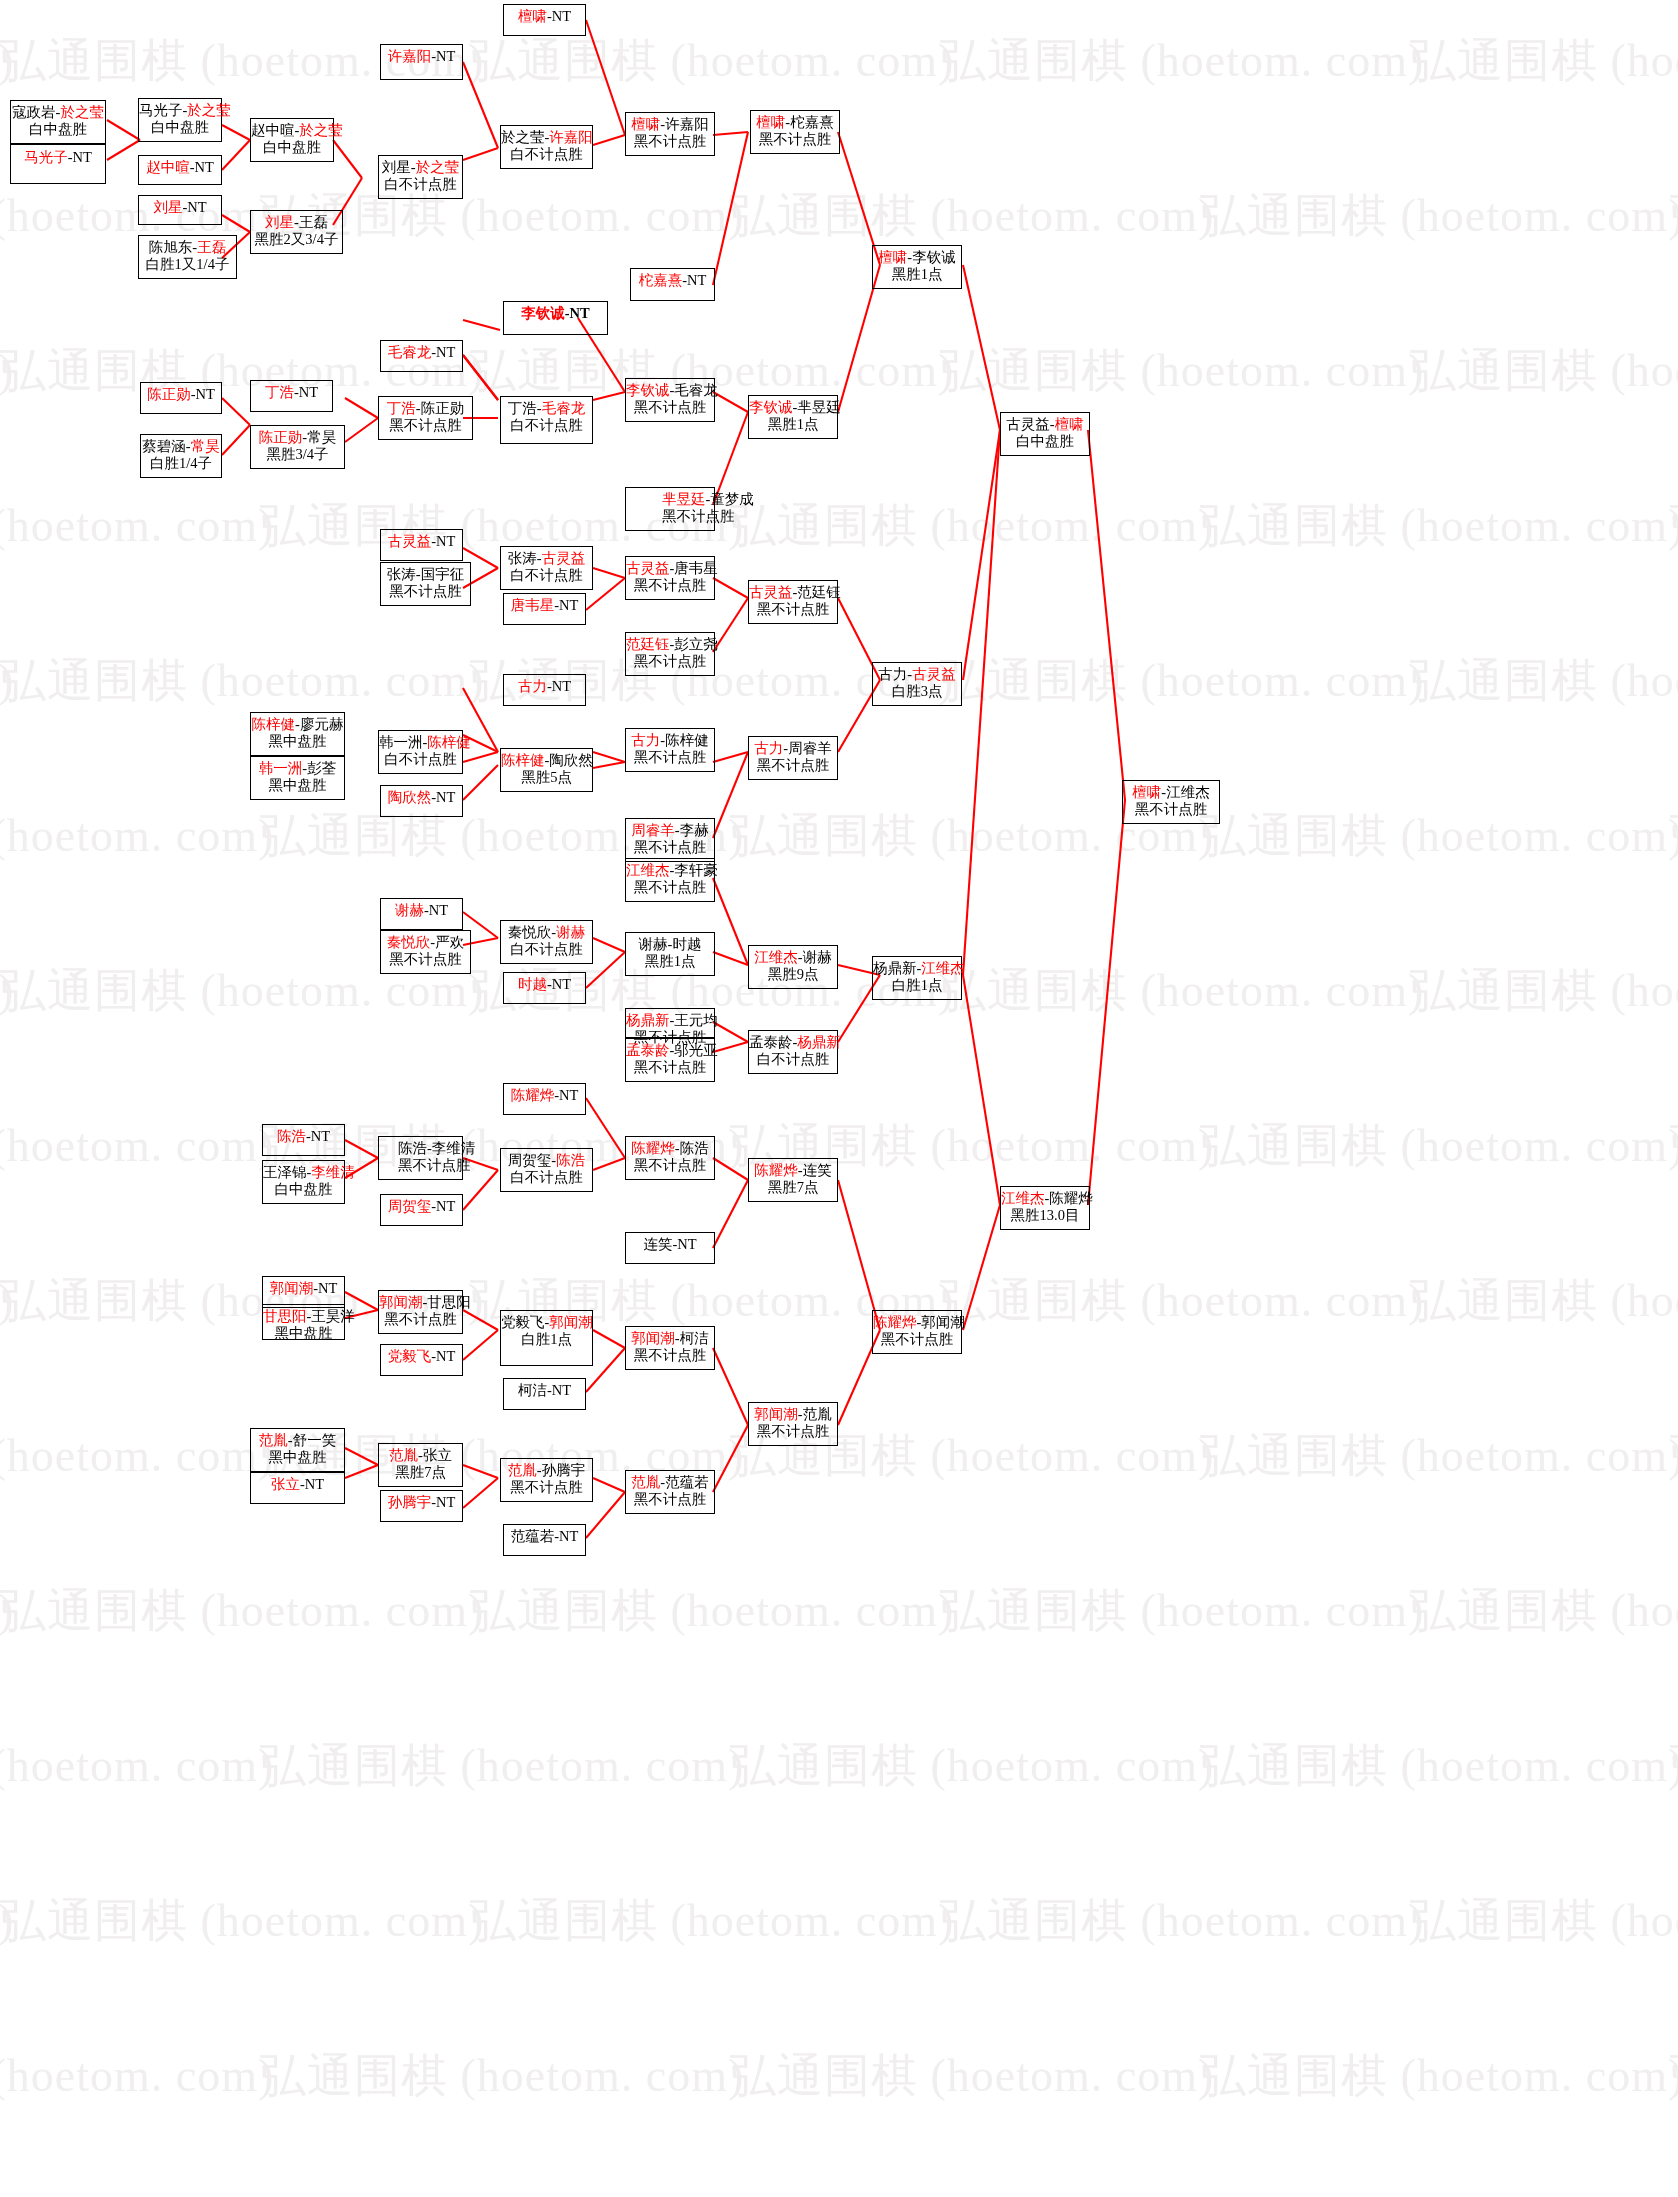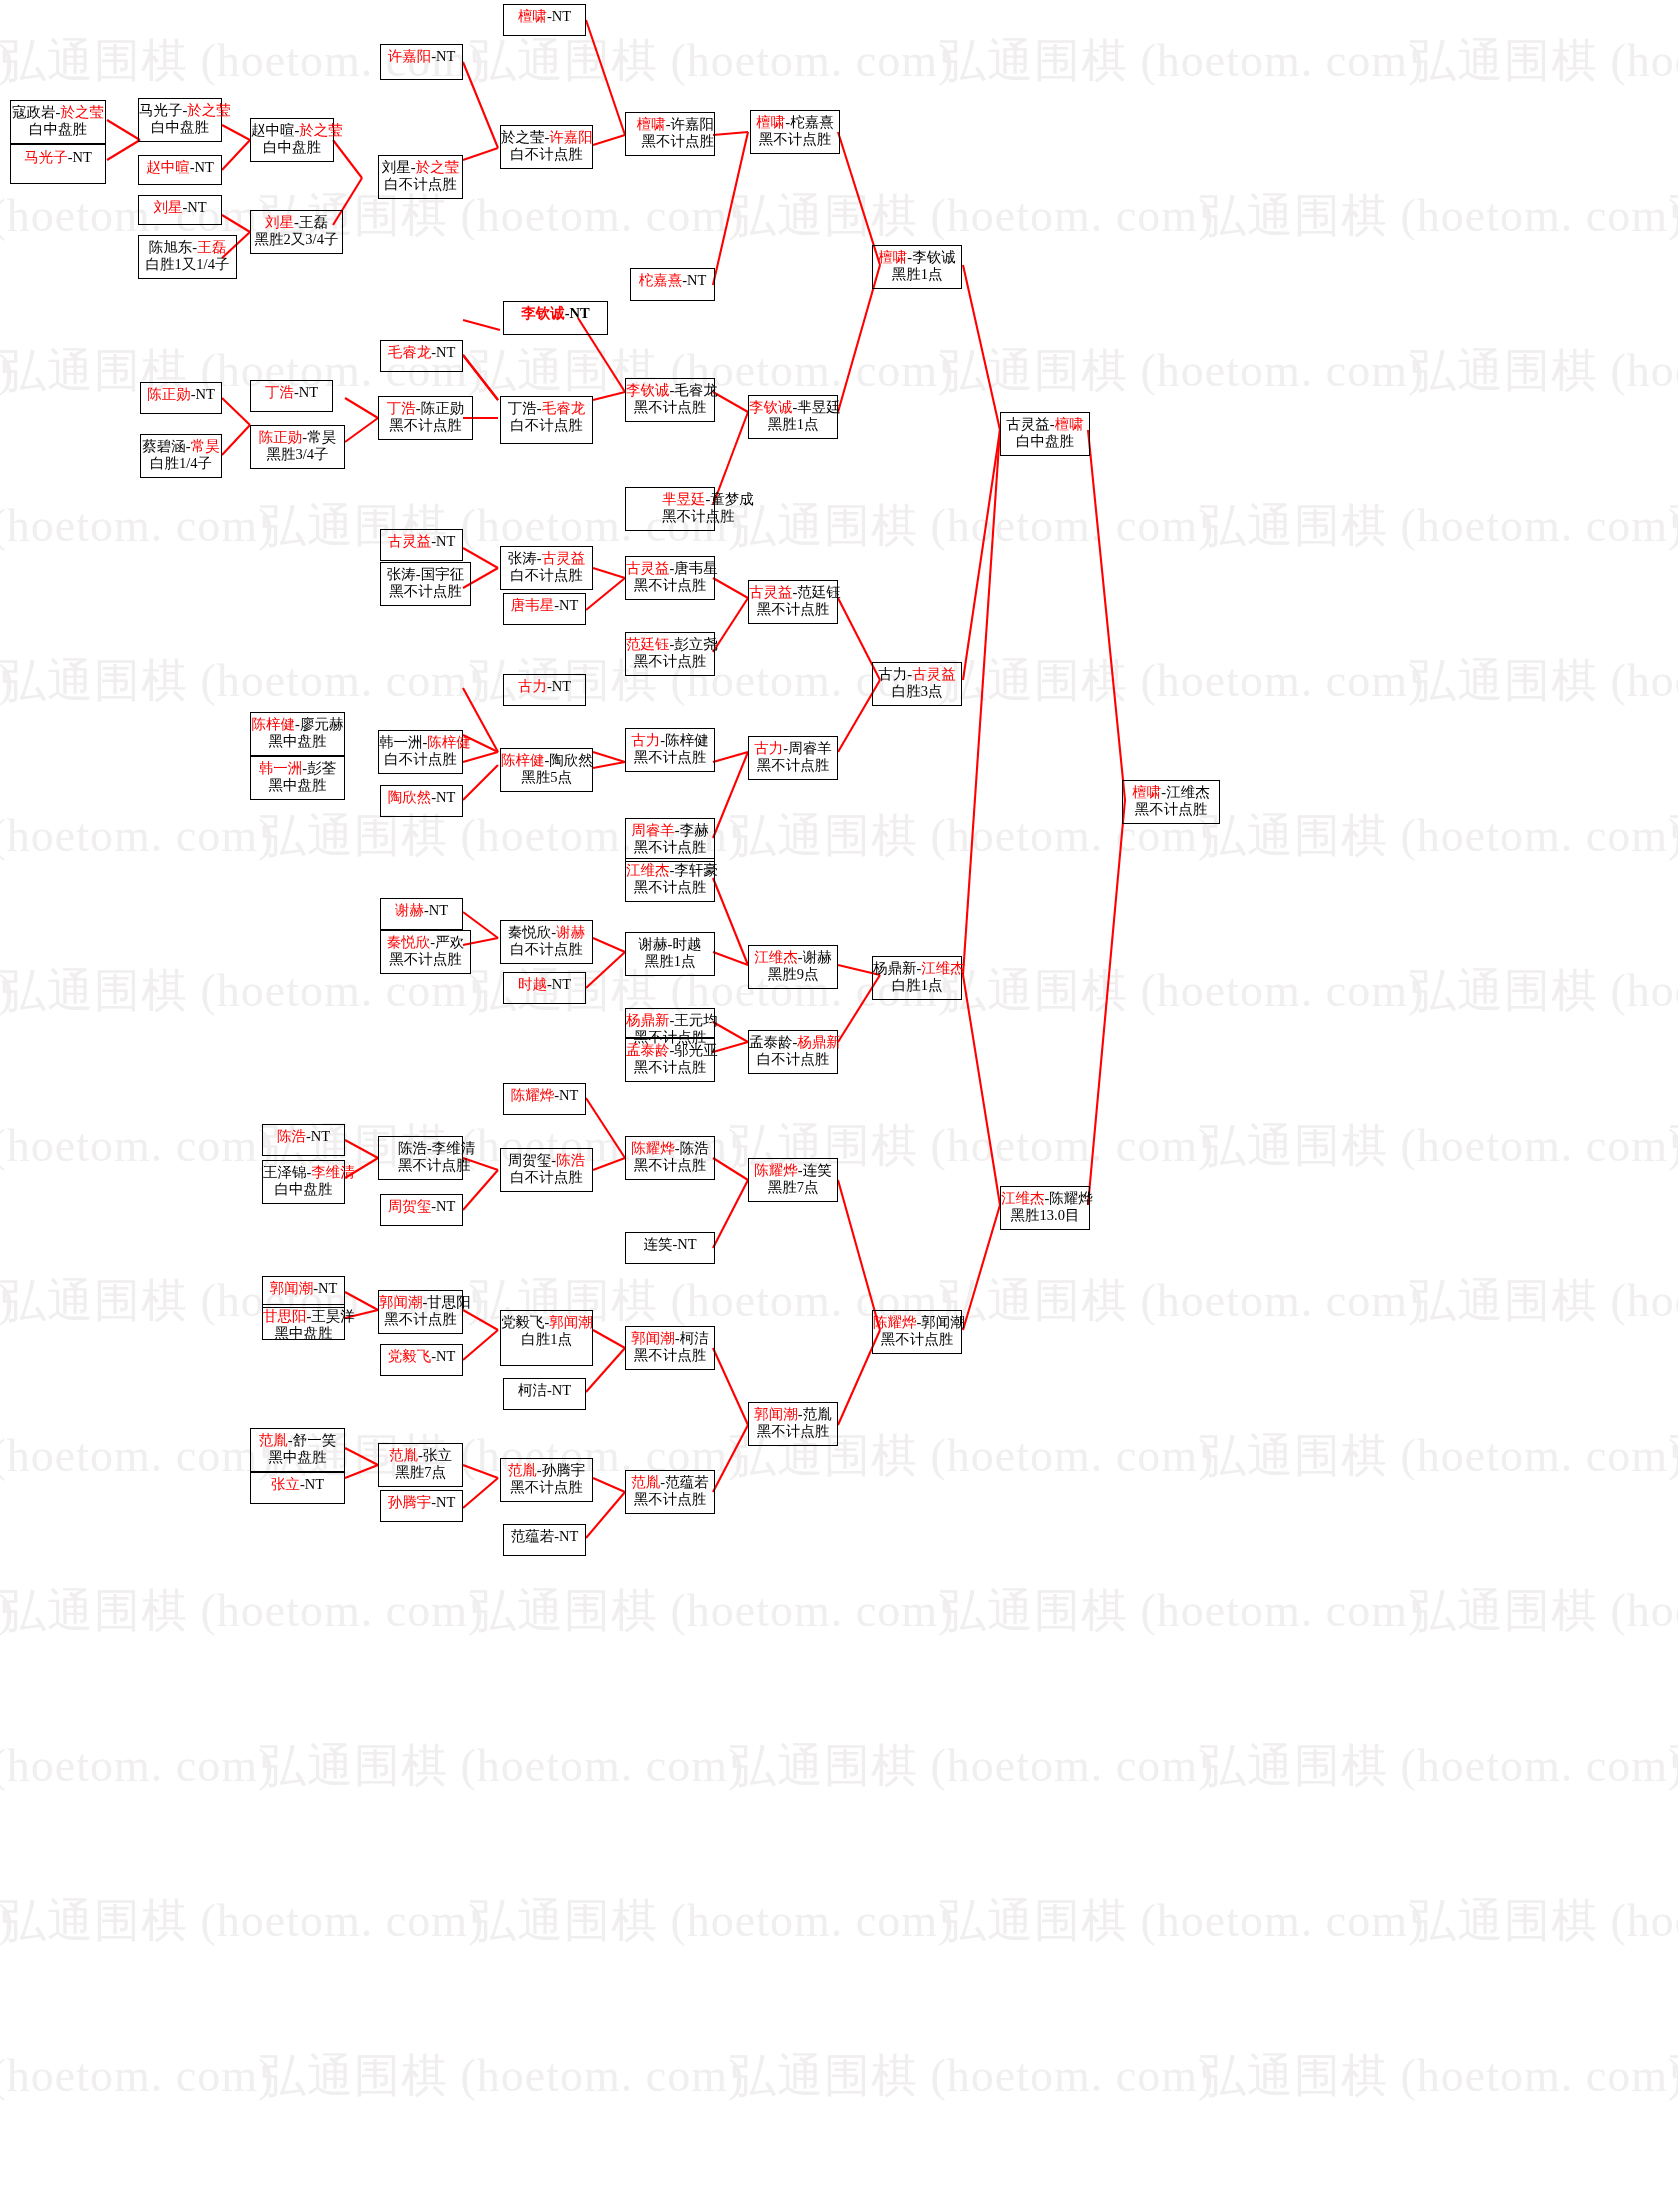--- a/index.html
+++ b/index.html
@@ -268,21 +268,21 @@
   <div class="node" style="left:380px;top:44px;width:83px;height:36px;">
     <span class="ln"><span class="w">许嘉阳</span><span class="b">-NT</span></span>
   </div>
   <div class="node" style="left:500px;top:125px;width:93px;height:44px;">
     <span class="ln"><span class="b">於之莹-</span><span class="w">许嘉阳</span></span>
     <span class="ln">白不计点胜</span>
   </div>
   <div class="node" style="left:503px;top:4px;width:83px;height:32px;">
     <span class="ln"><span class="w">檀啸</span><span class="b">-NT</span></span>
   </div>
-  <div class="node" style="left:625px;top:112px;width:90px;height:44px;text-align:right;">
+  <div class="node" style="left:625px;top:112px;width:90px;height:44px;">
     <span class="ln"><span class="w">檀啸</span><span class="b">-许嘉阳</span></span>
     <span class="ln">黑不计点胜</span>
   </div>
   <div class="node" style="left:630px;top:268px;width:85px;height:33px;">
     <span class="ln"><span class="w">柁嘉熹</span><span class="b">-NT</span></span>
   </div>
   <div class="node" style="left:750px;top:110px;width:90px;height:44px;">
     <span class="ln"><span class="w">檀啸</span><span class="b">-柁嘉熹</span></span>
     <span class="ln">黑不计点胜</span>
   </div>

